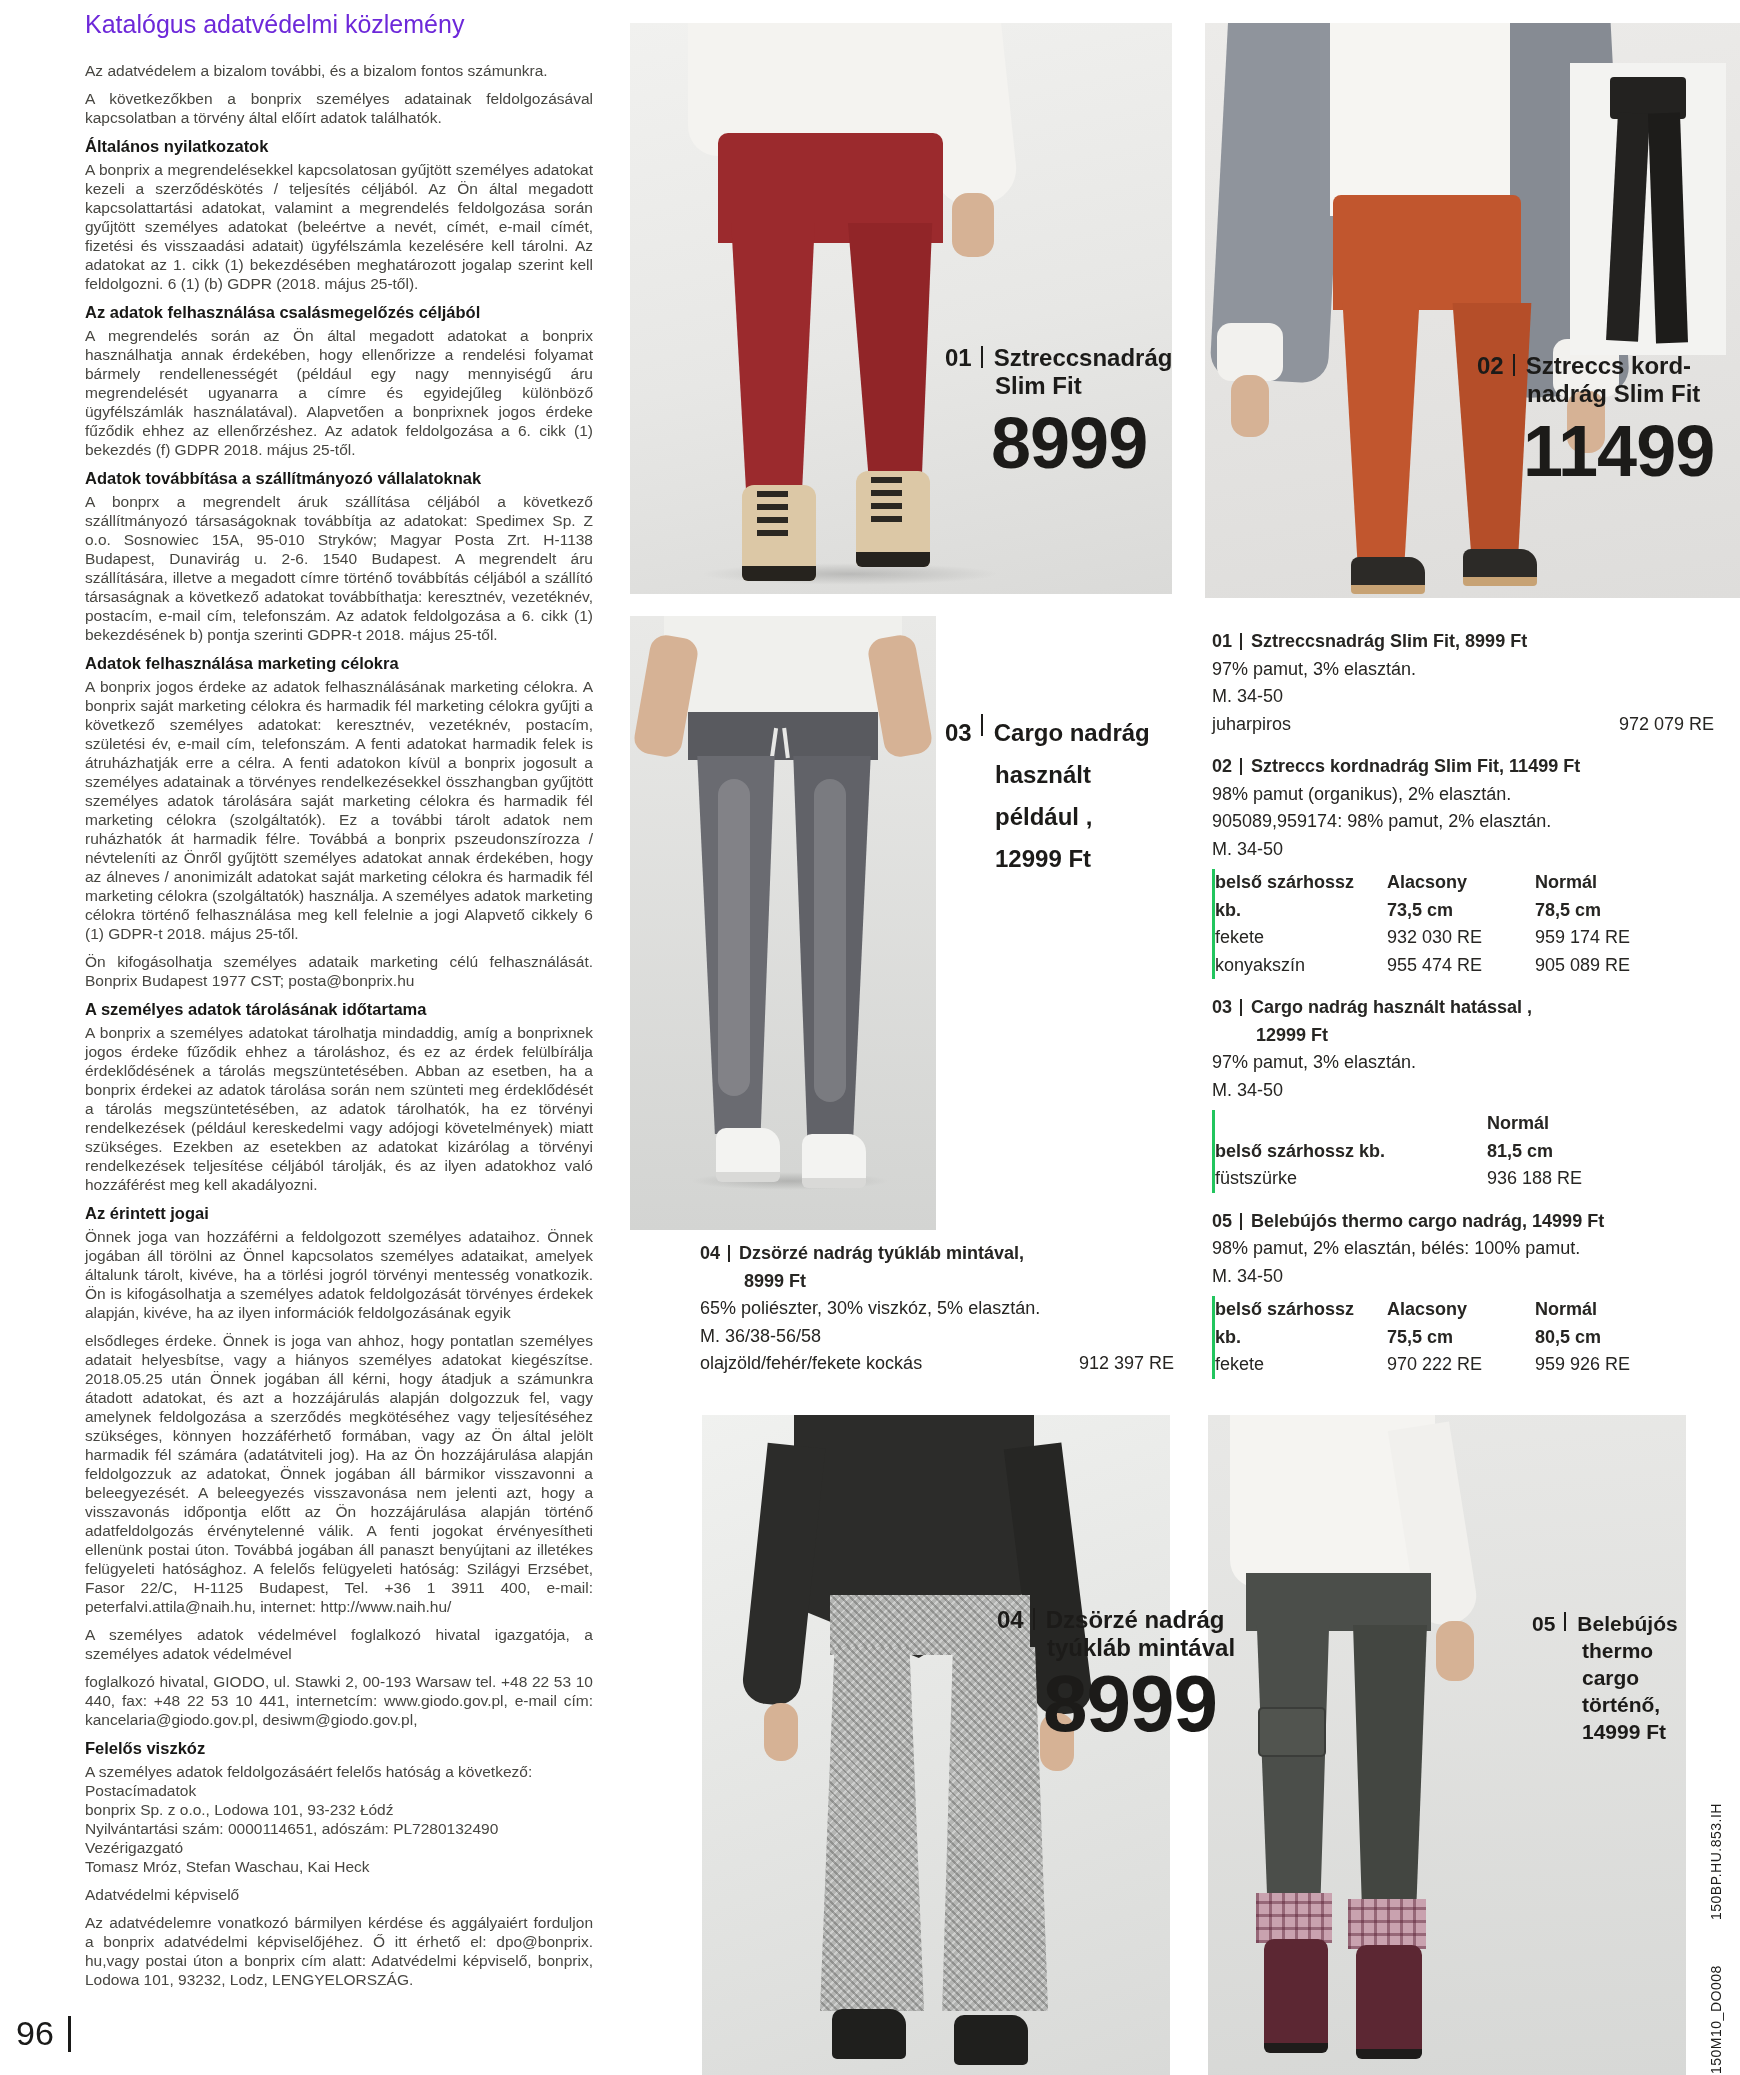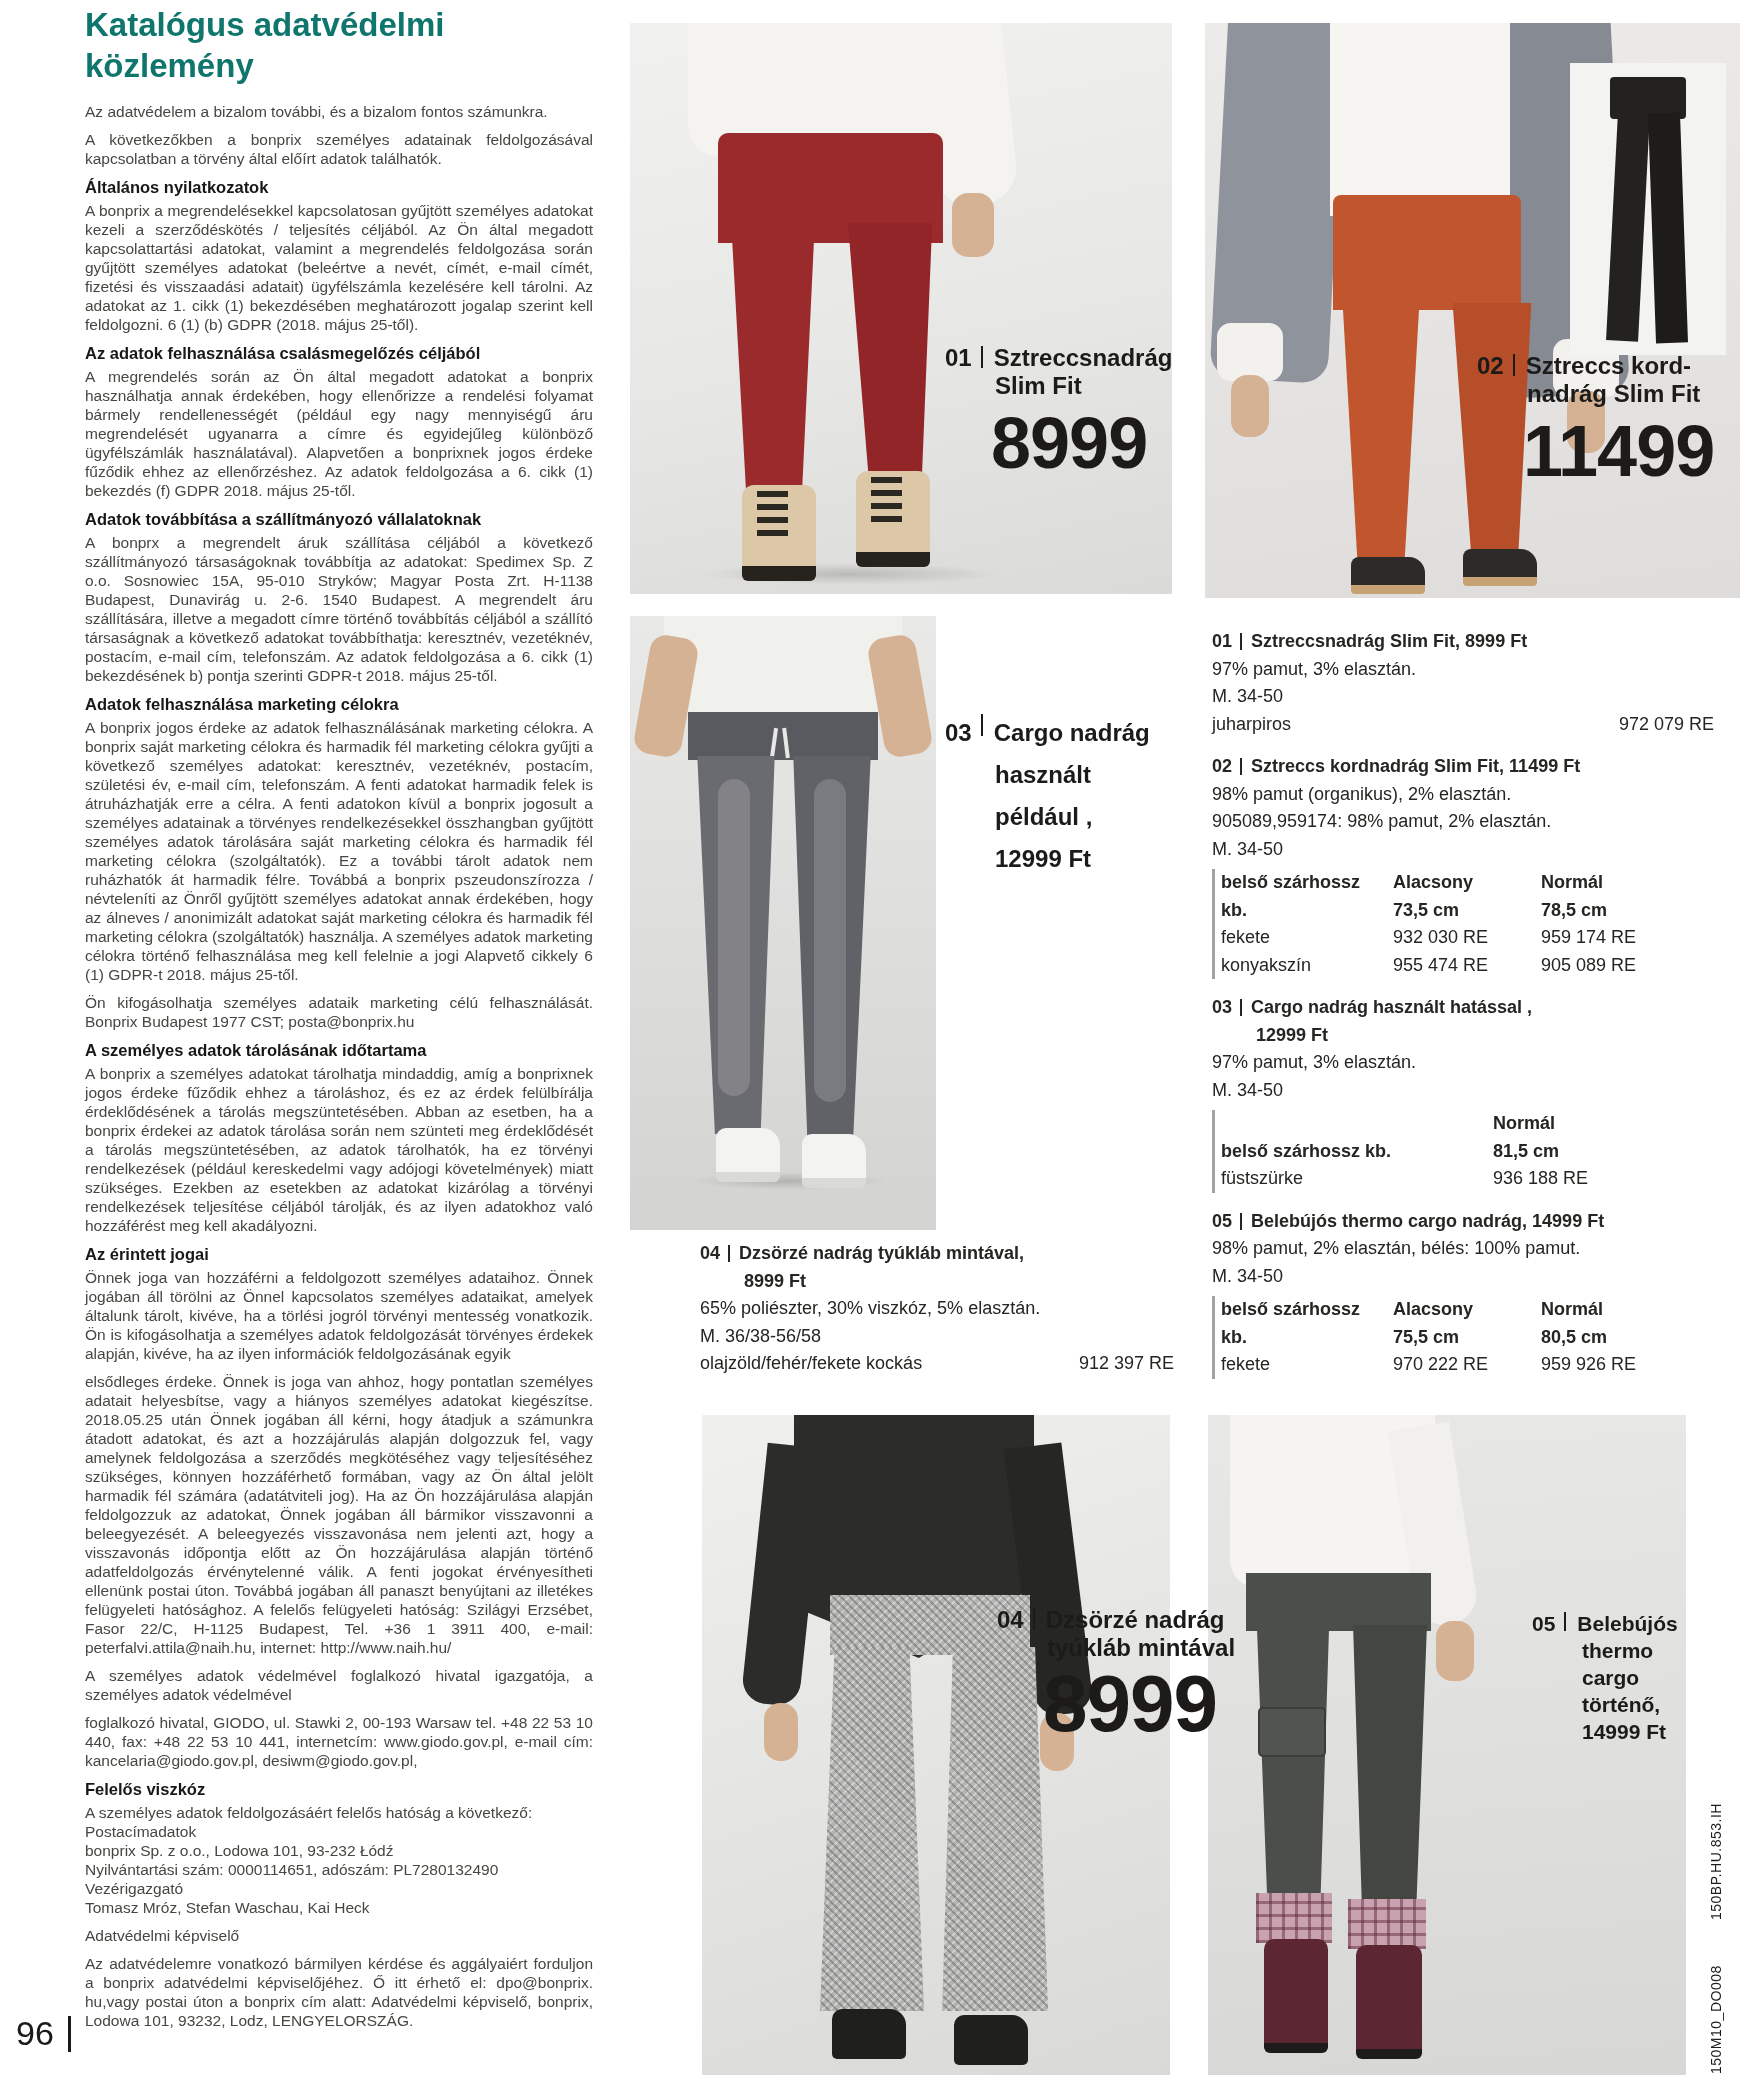--- a/index.html
+++ b/index.html
@@ -1,21 +1,21 @@
 <!DOCTYPE html>
 <html><head>
 <meta charset="utf-8">
 <style>
   html,body{margin:0;padding:0;}
   body{width:1740px;height:2075px;position:relative;background:#ffffff;
        font-family:"Liberation Sans",sans-serif;overflow:hidden;color:#454440;}
 
   
   .legal{position:absolute;left:85px;top:4px;width:508px;}
-  .legal h1{font-size:33px;line-height:41px;font-weight:bold;color:#0f766e;margin:0 0 16px 0;width:440px;}
+  .legal h1{font-size:25px;line-height:41px;font-weight:normal;color:#6d28d9;margin:0 0 16px 0;width:440px;}
   .legal p{font-size:15.5px;line-height:19px;text-align:justify;margin:4px 0 9px 0;color:#474641;}
   .legal h3{font-size:16.5px;line-height:20px;font-weight:bold;color:#181816;margin:8px 0 3px 0;}
   .legal .line{font-size:15.5px;line-height:19px;color:#474641;}
   .legal .lines{margin:4px 0 9px 0;}
 
   
   .photo{position:absolute;overflow:hidden;}
   .photo *{position:absolute;}
   .ph1{left:630px;top:23px;width:542px;height:571px;background:linear-gradient(168deg,#f1f1ef 0%,#e7e7e5 55%,#dadad8 100%);}
   .ph2{left:1205px;top:23px;width:535px;height:575px;background:linear-gradient(172deg,#ecebe9 0%,#dedddb 100%);}
@@ -123,21 +123,21 @@
   .cap04{left:997px;top:1606px;}
   .cap05{left:1532px;top:1610px;}
 
   
   .details{position:absolute;left:1212px;top:628px;width:502px;font-size:18px;line-height:27.5px;color:#262522;}
   .dblock{margin-bottom:15px;}
   .dtitle{display:flex;font-weight:bold;}
   .dbar{width:2px;background:#262522;height:17px;margin:5px 9px 0 8px;flex:none;}
   .dtitle2{font-weight:bold;margin-left:44px;}
   .colorrow{display:flex;justify-content:space-between;}
-  .sizetable{border-left:3px solid #a3a3a3;padding-left:6px;margin:6px 0 4px 0;display:grid;}
+  .sizetable{border-left:3px solid #22c55e;padding-left:0;margin:6px 0 4px 0;display:grid;}
   .t3{grid-template-columns:172px 148px 1fr;}
   .t2{grid-template-columns:272px 1fr;}
   .tc{min-height:27px;}
   .tb{font-weight:bold;}
 
   
   .item04{position:absolute;left:700px;top:1240px;width:474px;font-size:18px;line-height:27.5px;color:#262522;}
 
   
   .sidecode{position:absolute;writing-mode:vertical-rl;transform:rotate(180deg);

